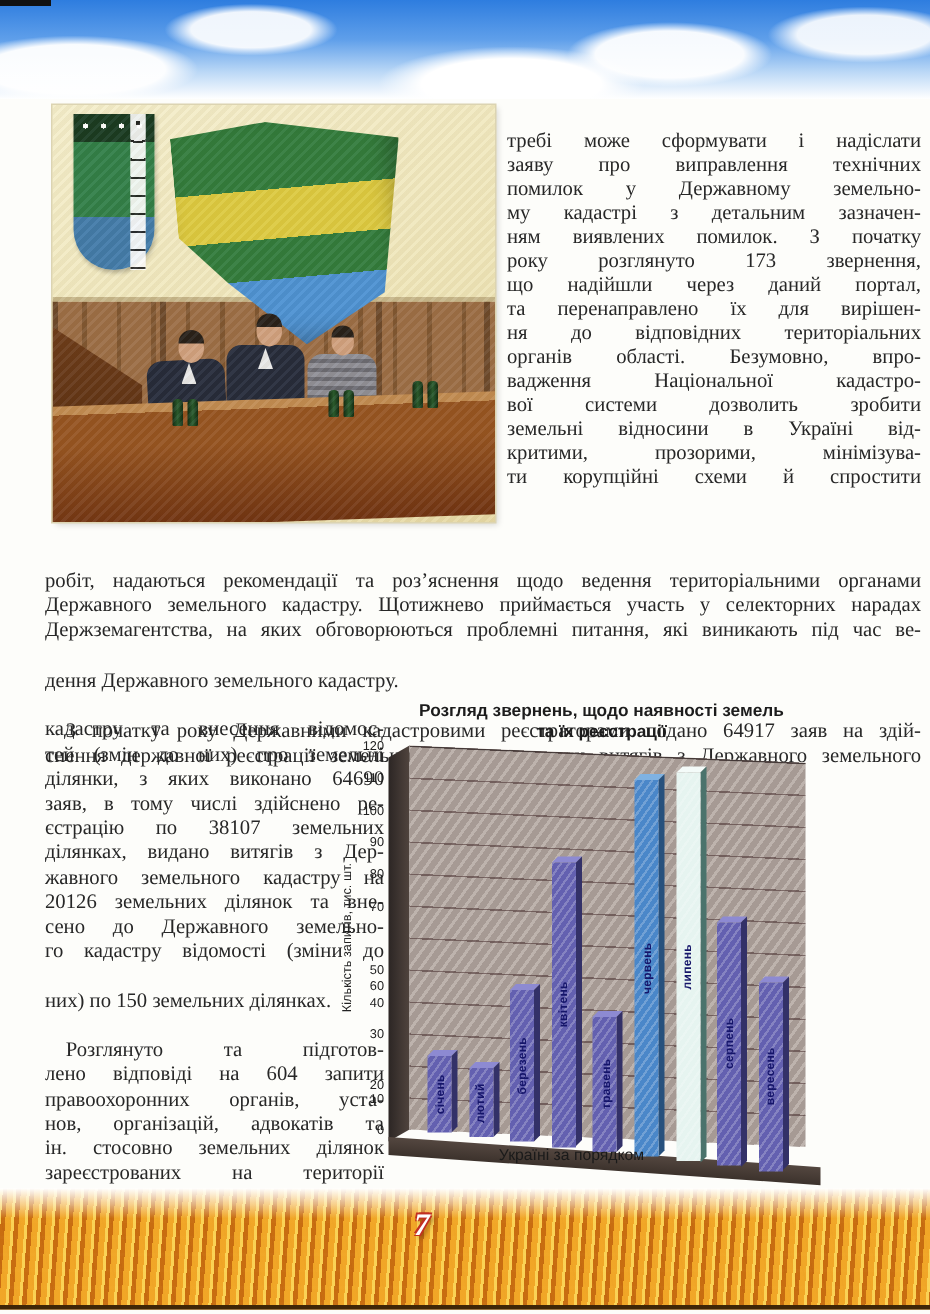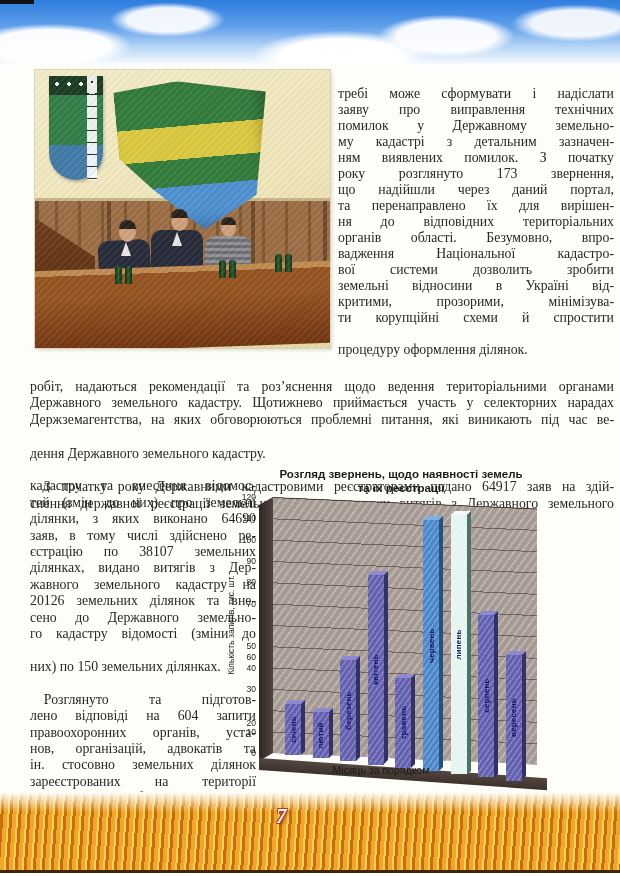--- a/index.html
+++ b/index.html
@@ -155,21 +155,20 @@
 року розглянуто 173 звернення,
 що надійшли через даний портал,
 та перенаправлено їх для вирішен-
 ня до відповідних територіальних
 органів області. Безумовно, впро-
 вадження Національної кадастро-
 вої системи дозволить зробити
 земельні відносини в Україні від-
 критими, прозорими, мінімізува-
 ти корупційні схеми й спростити</div>
-    <div>процедуру оформлення ділянок.</div>
   </div>
 
   <div class="art para-full">
     <div class="jt">робіт, надаються рекомендації та роз’яснення щодо ведення територіальними органами
 Державного земельного кадастру. Щотижнево приймається участь у селекторних нарадах
 Держземагентства, на яких обговорюються проблемні питання, які виникають під час ве-</div>
     <div>дення Державного земельного кадастру.</div>
     <div class="jt"> З початку року Державними кадастровими реєстраторами подано 64917 заяв на здій-
 снення державної реєстрації земельних ділянок, видачу витягів з Державного земельного</div>
   </div>
@@ -288,21 +287,21 @@
         </div>
         <div class="bar" style="left: 279.8px; top: 187.2px; height: 125.4px;">
           <div class="bar-cap" style="background:#8d8ad2"></div>
           <div class="bar-side" style="background:#333168"></div>
           <div class="bar-front" style="background-color:#6360b0"></div>
           <div class="bar-label">
             <span style="color:#15156a">вересень</span>
           </div>
         </div>
       </div>
-    <div class="xtitle">Місяць за порядком</div>
+    <div class="xtitle">Україні за порядком</div>
   </div>
 
   <div class="wheat">
     <div class="page-num">7</div>
   </div>
 
   <div class="page-edge"></div>
 </div>
 
 </body></html>

